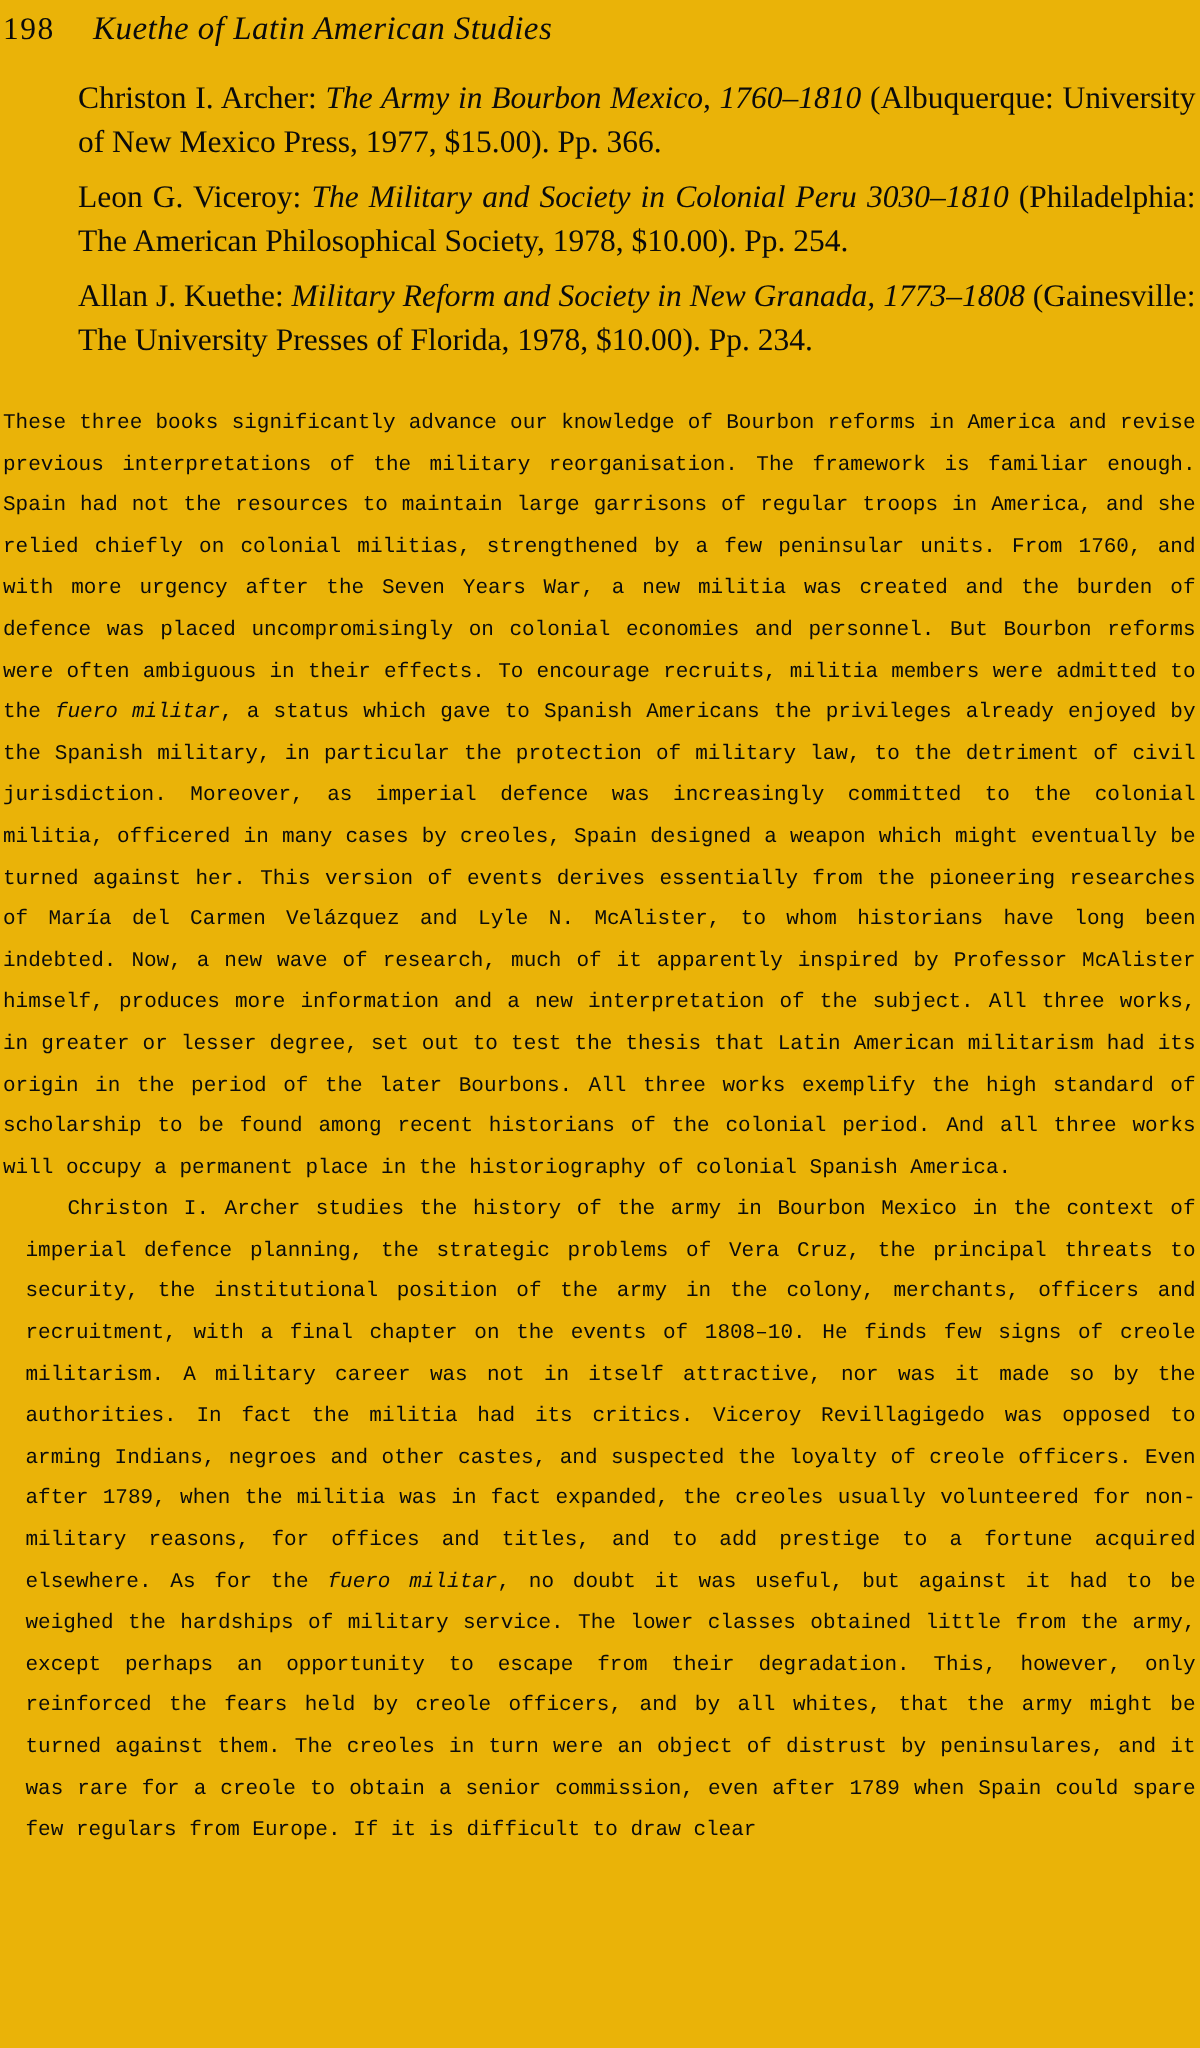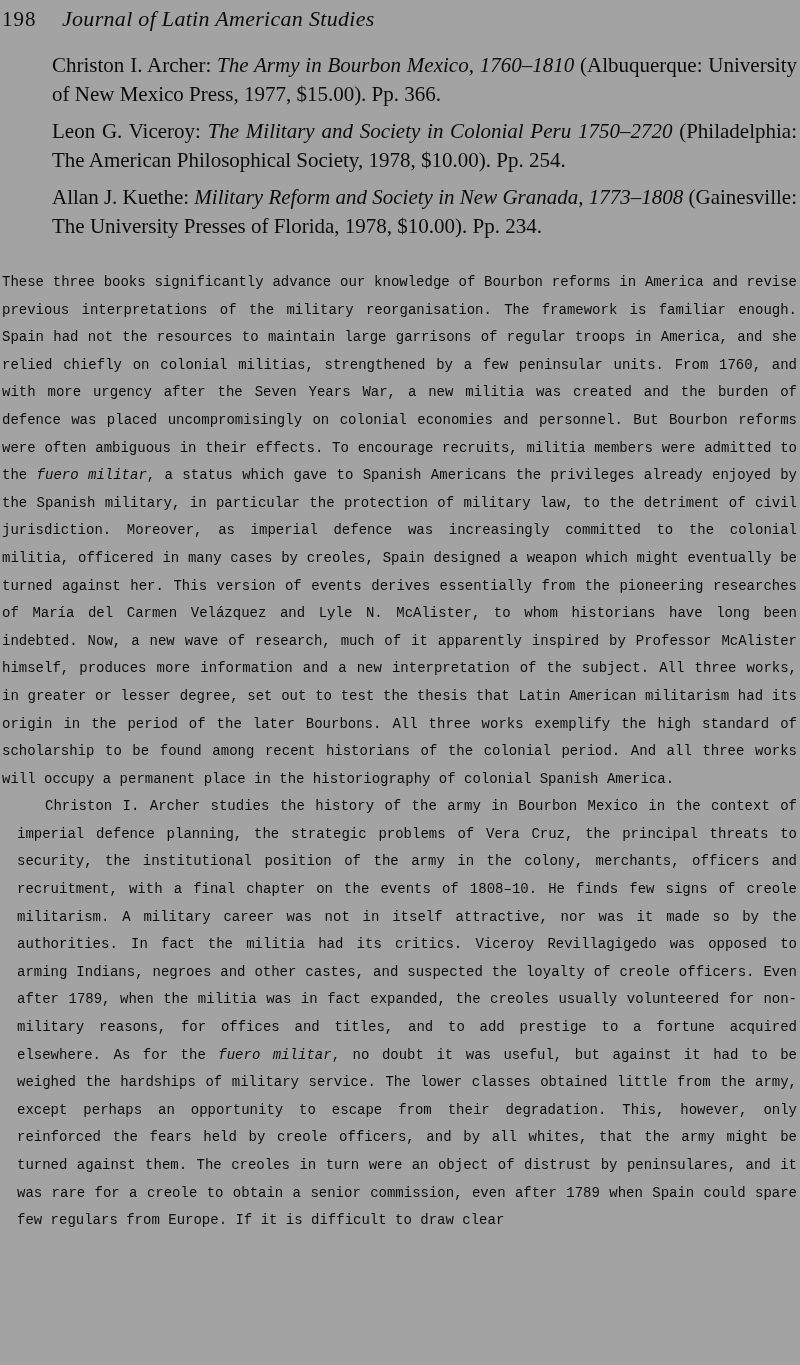--- a/index.html
+++ b/index.html
@@ -1,21 +1,21 @@
 <!DOCTYPE html>
 <html><head>
 <meta charset="utf-8">
 <style>
   * { margin: 0; padding: 0; box-sizing: border-box; }
   html, body { background: #ffffff; }
   .page {
     position: relative;
     width: 800px;
     height: 1365px;
-    background: #a3a3a3;
+    background: #eab308;
     color: #0b0b0b;
     font-family: "Liberation Serif", "DejaVu Serif", serif;
     overflow: hidden;
     padding: 6px 3px 0 2px;
   }
   .running-head {
     display: flex;
     align-items: baseline;
     margin-bottom: 19px;
   }
@@ -49,26 +49,26 @@
   .paragraph.indented { text-indent: 28px; margin-left: 15px; }
   .it { font-style: italic; }
 </style>
 </head>
 <body>
 
 <div class="page">
 
   <div class="running-head">
     <span class="page-number">198</span>
-    <span class="journal-title">Journal of Latin American Studies</span>
+    <span class="journal-title">Kuethe of Latin American Studies</span>
   </div>
 
   <div class="citations">
     <p class="citation"><span>Christon I. Archer: </span><span class="it">The Army in Bourbon Mexico, 1760–1810</span><span> (Albuquerque: University of New Mexico Press, 1977, $15.00). Pp. 366.</span></p>
-    <p class="citation"><span>Leon G. Viceroy: </span><span class="it">The Military and Society in Colonial Peru 1750–2720</span><span> (Philadelphia: The American Philosophical Society, 1978, $10.00). Pp. 254.</span></p>
+    <p class="citation"><span>Leon G. Viceroy: </span><span class="it">The Military and Society in Colonial Peru 3030–1810</span><span> (Philadelphia: The American Philosophical Society, 1978, $10.00). Pp. 254.</span></p>
     <p class="citation"><span>Allan J. Kuethe: </span><span class="it">Military Reform and Society in New Granada, 1773–1808</span><span> (Gainesville: The University Presses of Florida, 1978, $10.00). Pp. 234.</span></p>
   </div>
 
   <div class="body-text">
     <p class="paragraph"><span>These three books significantly advance our knowledge of Bourbon reforms in America and revise previous interpretations of the military reorganisation. The framework is familiar enough. Spain had not the resources to maintain large garrisons of regular troops in America, and she relied chiefly on colonial militias, strengthened by a few peninsular units. From 1760, and with more urgency after the Seven Years War, a new militia was created and the burden of defence was placed uncompromisingly on colonial economies and personnel. But Bourbon reforms were often ambiguous in their effects. To encourage recruits, militia members were admitted to the </span><span class="it">fuero militar</span><span>, a status which gave to Spanish Americans the privileges already enjoyed by the Spanish military, in particular the protection of military law, to the detriment of civil jurisdiction. Moreover, as imperial defence was increasingly committed to the colonial militia, officered in many cases by creoles, Spain designed a weapon which might eventually be turned against her. This version of events derives essentially from the pioneering researches of María del Carmen Velázquez and Lyle N. McAlister, to whom historians have long been indebted. Now, a new wave of research, much of it apparently inspired by Professor McAlister himself, produces more information and a new interpretation of the subject. All three works, in greater or lesser degree, set out to test the thesis that Latin American militarism had its origin in the period of the later Bourbons. All three works exemplify the high standard of scholarship to be found among recent historians of the colonial period. And all three works will occupy a permanent place in the historiography of colonial Spanish America.</span></p>
     <p class="paragraph indented"><span>Christon I. Archer studies the history of the army in Bourbon Mexico in the context of imperial defence planning, the strategic problems of Vera Cruz, the principal threats to security, the institutional position of the army in the colony, merchants, officers and recruitment, with a final chapter on the events of 1808–10. He finds few signs of creole militarism. A military career was not in itself attractive, nor was it made so by the authorities. In fact the militia had its critics. Viceroy Revillagigedo was opposed to arming Indians, negroes and other castes, and suspected the loyalty of creole officers. Even after 1789, when the militia was in fact expanded, the creoles usually volunteered for non-military reasons, for offices and titles, and to add prestige to a fortune acquired elsewhere. As for the </span><span class="it">fuero militar</span><span>, no doubt it was useful, but against it had to be weighed the hardships of military service. The lower classes obtained little from the army, except perhaps an opportunity to escape from their degradation. This, however, only reinforced the fears held by creole officers, and by all whites, that the army might be turned against them. The creoles in turn were an object of distrust by peninsulares, and it was rare for a creole to obtain a senior commission, even after 1789 when Spain could spare few regulars from Europe. If it is difficult to draw clear</span></p>
   </div>
 
 </div>
 

